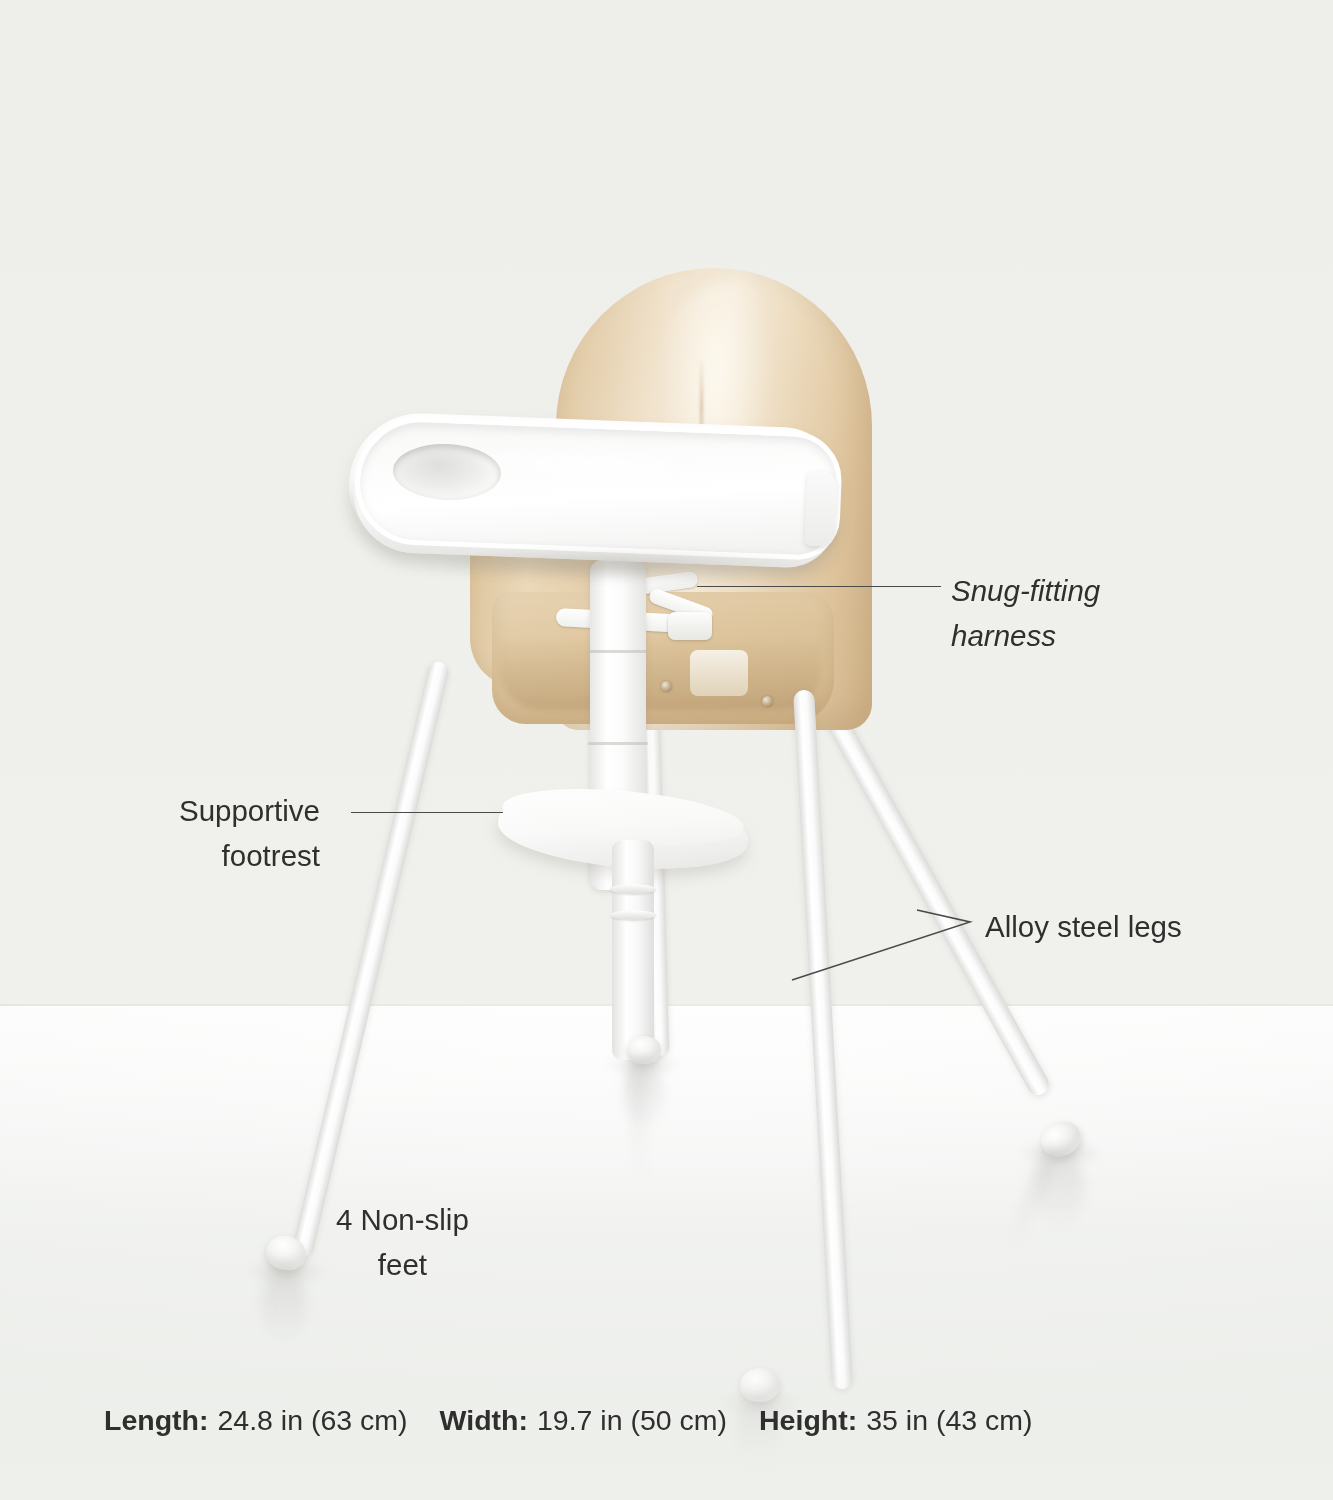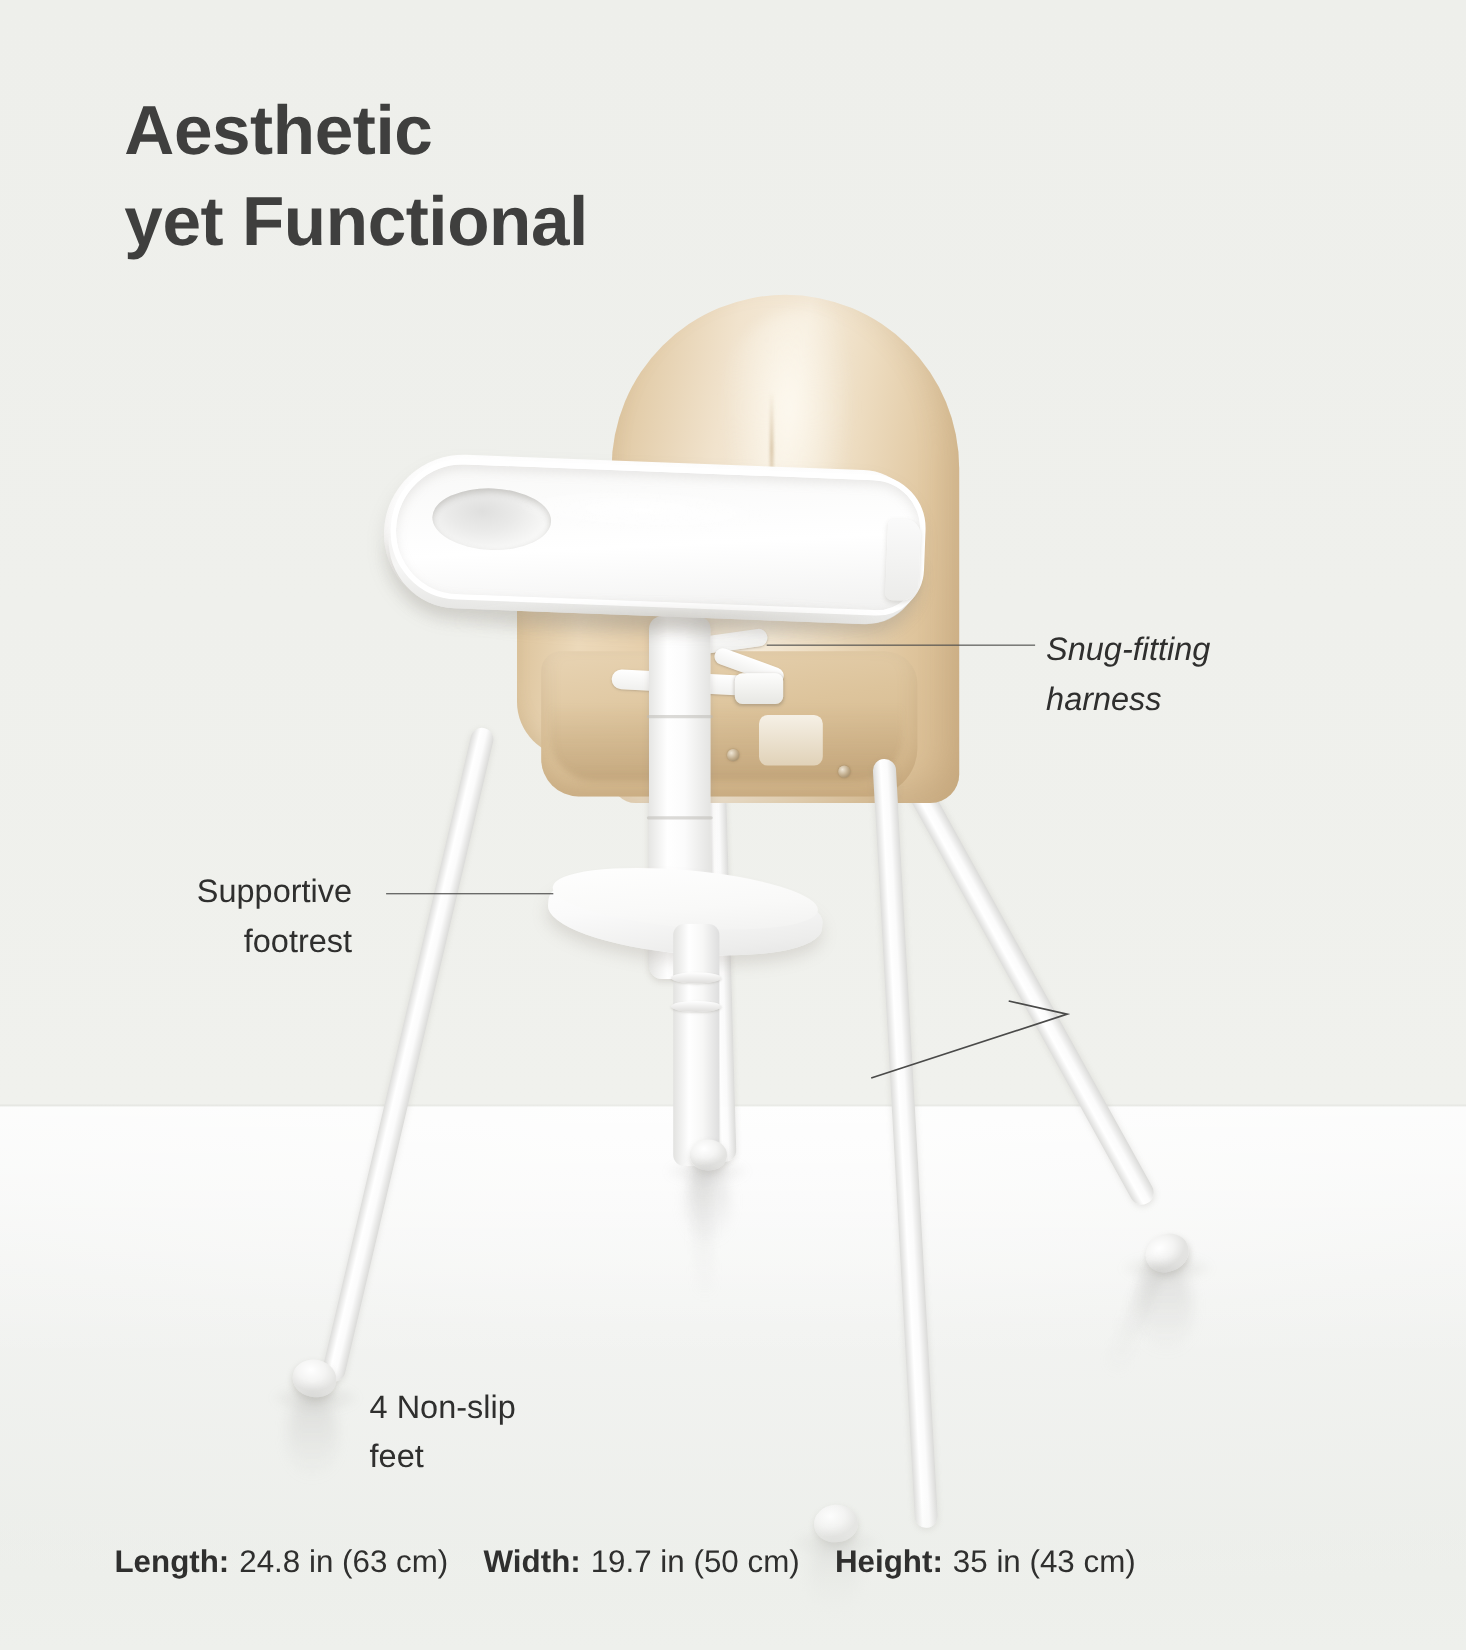--- a/index.html
+++ b/index.html
@@ -76,21 +76,21 @@
   .label {
     position: absolute;
     font-size: 29.5px;
     line-height: 1.52;
     color: #2f2f2e;
     white-space: pre-line;
   }
   .label-harness { left: 951px; top: 569px; text-align: left; font-style: italic; }
   .label-footrest { left: 0px;  top: 789px; width: 320px; text-align: right; }
   .label-legs    { left: 985px; top: 905px; text-align: left; white-space: nowrap; }
-  .label-feet    { left: 336px; top: 1258px; text-align: left; }
+  .label-feet    { left: 336px; top: 1198px; text-align: center; }
 
   
   .leader {
     position: absolute;
     background: #4a4a49;
     height: 1.4px;
   }
   .leader-harness { left: 697px; top: 586px; width: 244px; }
   .leader-footrest { left: 351px; top: 812px; width: 152px; }
 
@@ -398,22 +398,20 @@
 </head>
 <body>
 
 <div class="poster">
 
   <div class="wall"></div>
   <div class="horizon"></div>
   <div class="floor"></div>
   <div class="floor-sheen"></div>
 
-  <div class="headline">Aesthetic
-yet Functional</div>
 
   <div class="chair">
 
     <div class="contact-shadow cs-c"></div>
     <div class="contact-shadow cs-d"></div>
     <div class="contact-shadow cs-a"></div>
     <div class="contact-shadow cs-b"></div>
 
     <div class="leg leg-back-left"></div>
     <div class="leg leg-back-right"></div>
@@ -474,20 +472,21 @@
   <div class="leader leader-harness"></div>
   <div class="leader leader-footrest"></div>
   <svg class="leader-fork" viewBox="0 0 230 115">
     <polyline points="147,25 200,37 22,95" fill="none" stroke="#4a4a49" stroke-width="1.6"></polyline>
   </svg>
 
   <div class="label label-harness">Snug-fitting
 harness</div>
   <div class="label label-footrest">Supportive
 footrest</div>
+  <div class="label label-legs">Alloy steel legs</div>
   <div class="label label-feet">4 Non-slip
 feet</div>
 
   <div class="dims">
     <span class="dim-item">
       <span class="dim-key">Length:</span>
       <span class="dim-val">24.8 in (63 cm)</span>
     </span>
     <span class="dim-item">
       <span class="dim-key">Width:</span>

